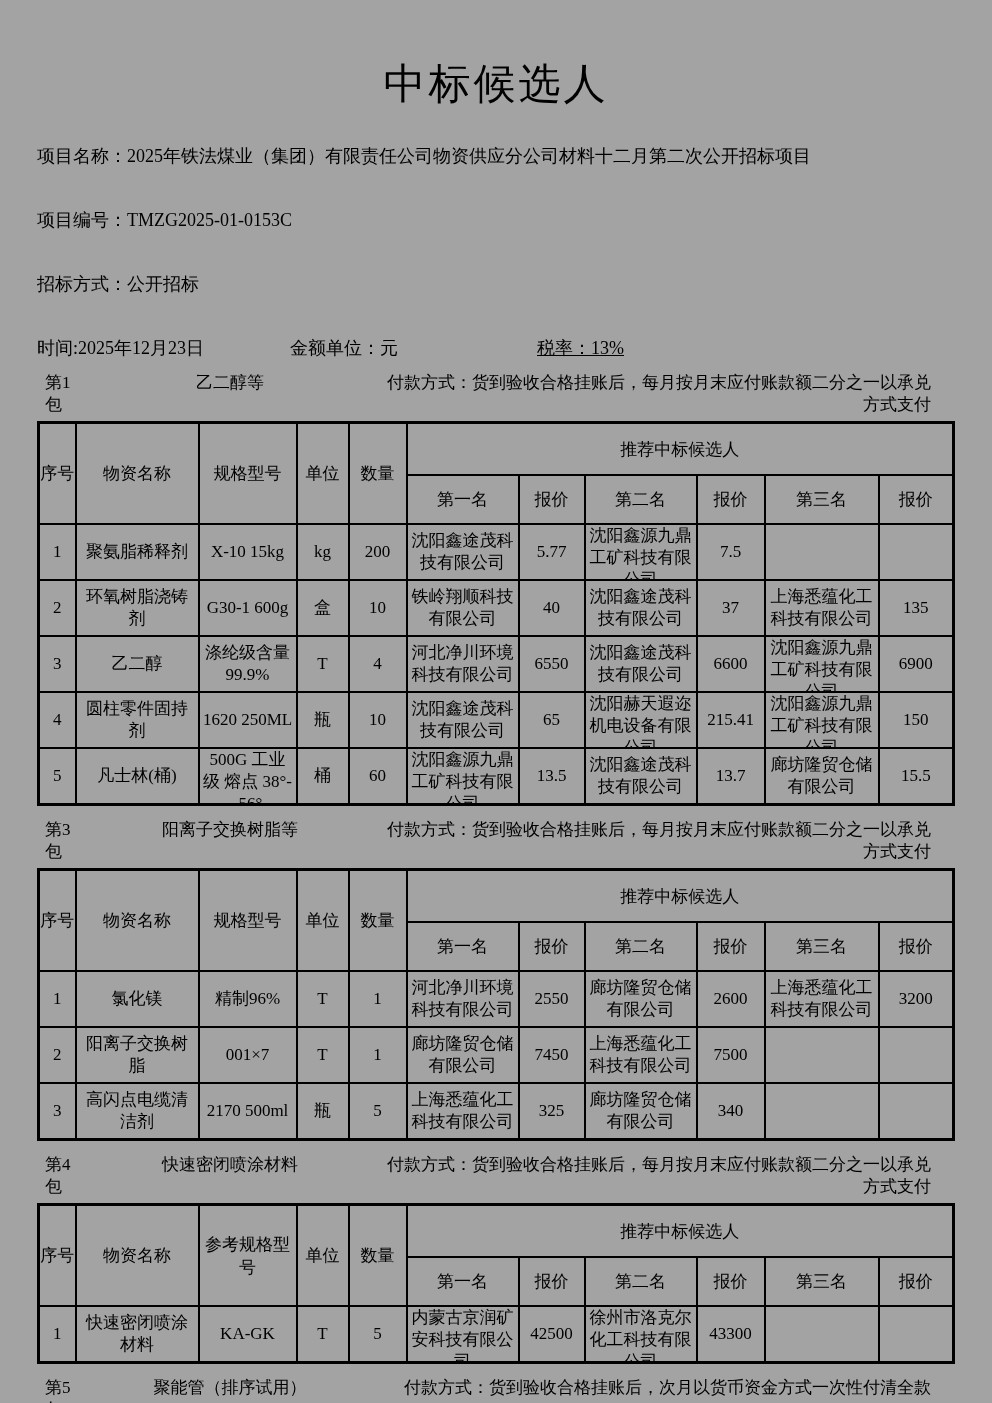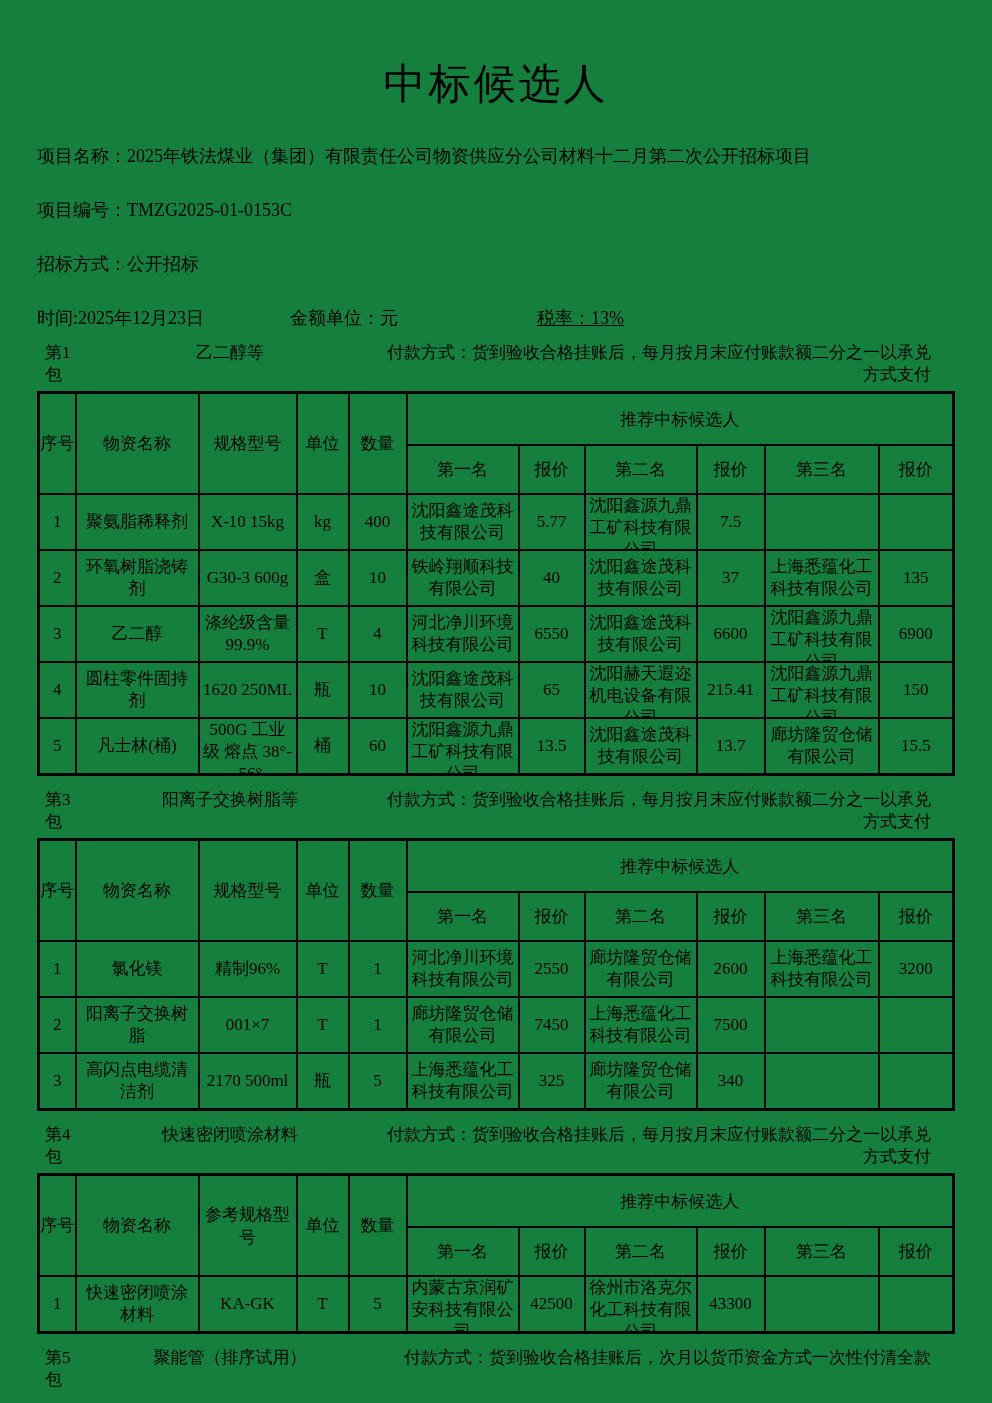--- a/index.html
+++ b/index.html
@@ -3,34 +3,34 @@
 <meta charset="utf-8">
 <style>
   html, body { margin: 0; padding: 0; background: #fff; }
   .page {
     position: relative;
     width: 992px;
     height: 1403px;
     box-sizing: border-box;
     padding: 0 37px;
     overflow: hidden;
-    background: #15803d;
+    background: #a3a3a3;
     color: #000;
     font-family: "Liberation Serif", serif;
   }
   h1.doc-title {
     margin: 60px 0 0 0;
     text-align: center;
     font-size: 42px;
     font-weight: normal;
     letter-spacing: 3px;
     line-height: 1.15;
   }
   .meta {
-    margin-top: 32px;
+    margin-top: 42px;
     font-size: 18px;
     line-height: 22px;
     white-space: nowrap;
   }
   .meta-first { margin-top: 37px; }
   .meta4 { display: flex; }
   .m4-seg1 { width: 253px; }
   .m4-seg2 { width: 247px; }
   .m4-seg3 { flex: 1; text-decoration: underline; }
   .pkg-head {
@@ -153,21 +153,21 @@
                   <span>X-10 15kg</span>
                 </div>
               </td>
               <td>
                 <div class="cell">
                   <span>kg</span>
                 </div>
               </td>
               <td>
                 <div class="cell">
-                  <span>400</span>
+                  <span>200</span>
                 </div>
               </td>
               <td>
                 <div class="cell">
                   <span>沈阳鑫途茂科技有限公司</span>
                 </div>
               </td>
               <td>
                 <div class="cell">
                   <span>5.77</span>
@@ -200,21 +200,21 @@
                   <span>2</span>
                 </div>
               </td>
               <td>
                 <div class="cell">
                   <span>环氧树脂浇铸剂</span>
                 </div>
               </td>
               <td>
                 <div class="cell">
-                  <span>G30-3 600g</span>
+                  <span>G30-1 600g</span>
                 </div>
               </td>
               <td>
                 <div class="cell">
                   <span>盒</span>
                 </div>
               </td>
               <td>
                 <div class="cell">
                   <span>10</span>

